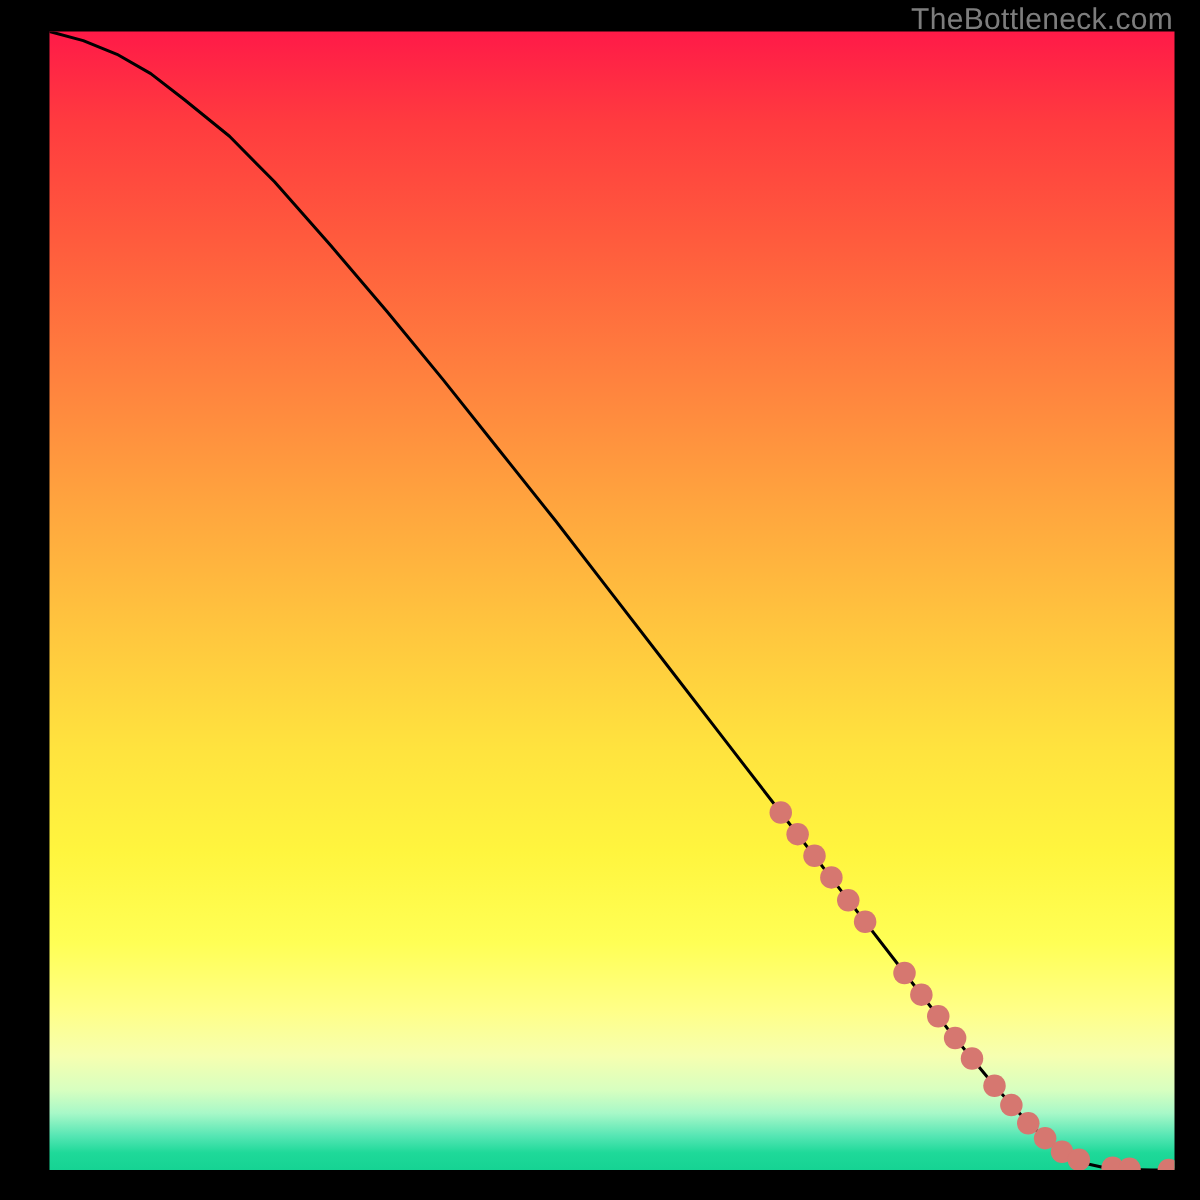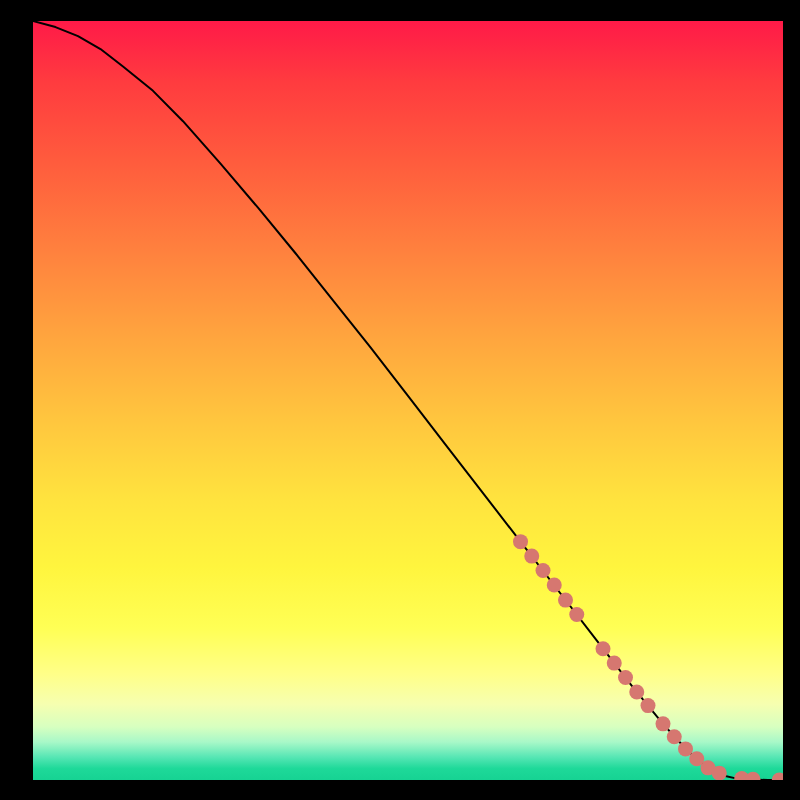--- a/index.html
+++ b/index.html
@@ -57,20 +57,21 @@
     font-size: 20px;
     font-weight: 500;
     letter-spacing: 0.2px;
     user-select: none;
   }
 </style>
 </head>
 <body>
 
 <div class="stage">
+  <div class="watermark">TheBottleneck.com</div>
 
   <div class="plot">
     <svg viewBox="0 0 750 759" preserveAspectRatio="none">
       <path id="curve-path" fill="none" stroke="#000000" stroke-width="2" stroke-linecap="round" stroke-linejoin="round" d="M0.00 0.00 L22.50 6.07 L45.00 15.18 L67.50 28.08 L90.00 45.54 L120.00 69.83 L150.00 100.19 L187.50 142.69 L225.00 186.71 L262.50 232.25 L300.00 279.31 L337.50 326.37 L375.00 374.95 L412.50 423.52 L450.00 472.10 L487.50 520.67 L525.00 569.25 L562.50 617.83 L600.00 666.40 L615.00 684.62 L630.00 702.83 L645.00 719.53 L660.00 734.71 L675.00 746.86 L690.00 754.45 L705.00 757.86 L720.00 758.62 L735.00 759.00 L750.00 759.00"></path>
       <g id="marker-group">
           <circle cx="487.50" cy="520.67" r="7.5" fill="#d67770"></circle>
           <circle cx="498.75" cy="535.10" r="7.5" fill="#d67770"></circle>
           <circle cx="510.00" cy="549.52" r="7.5" fill="#d67770"></circle>
           <circle cx="521.25" cy="563.94" r="7.5" fill="#d67770"></circle>
           <circle cx="532.50" cy="579.12" r="7.5" fill="#d67770"></circle>

